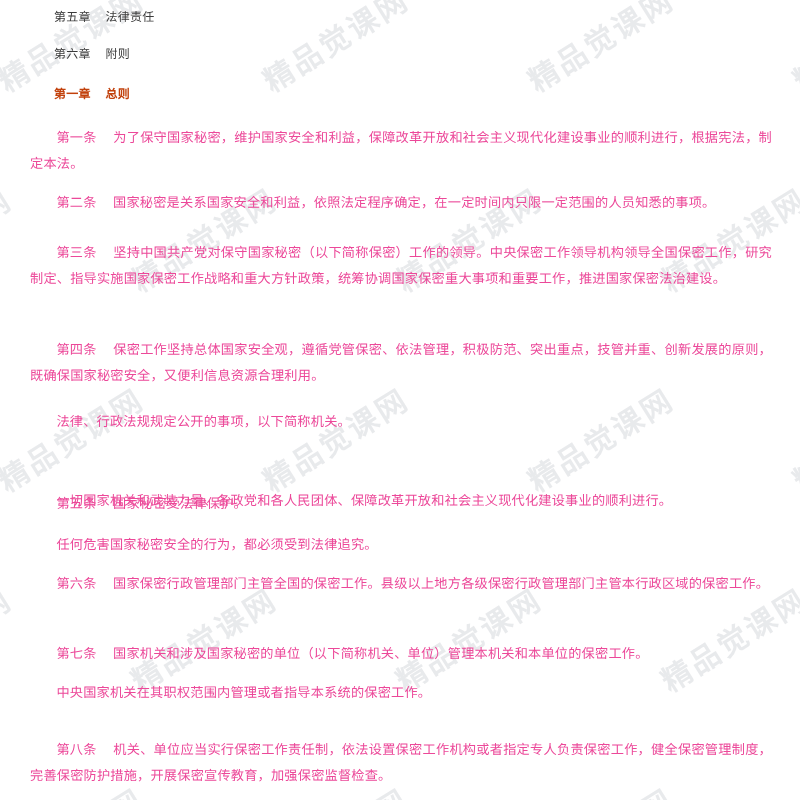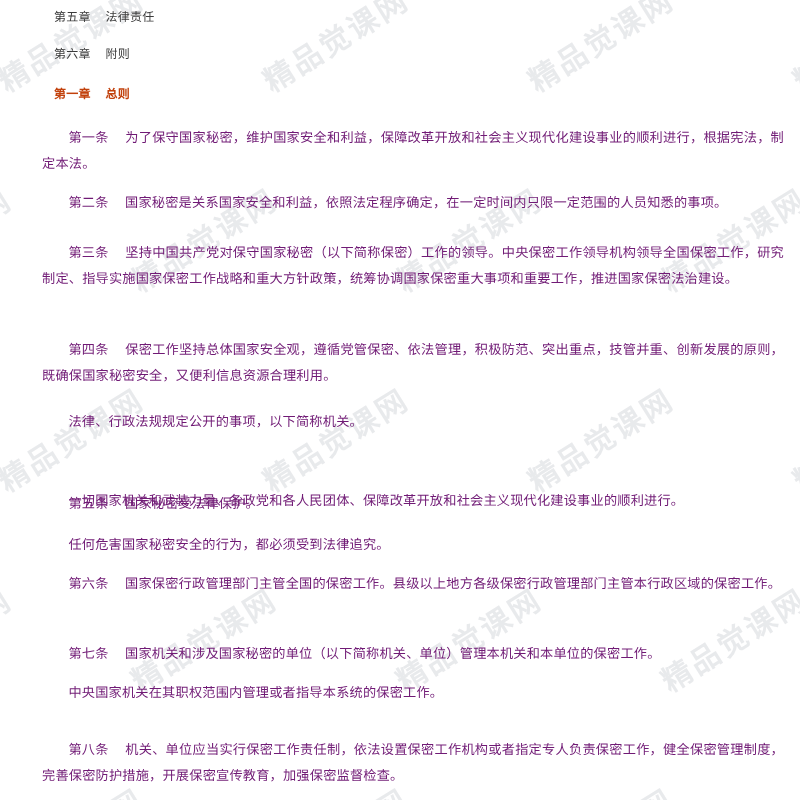--- a/index.html
+++ b/index.html
@@ -43,25 +43,25 @@
 
   
   #doc {
     position: relative;
     z-index: 1;
     padding: 0;
   }
 
   .para {
     position: absolute;
-    left: 42px;
+    left: 30px;
     width: 742px;
     font-size: 13.2px;
     line-height: 1.98;
-    color: #701a75;
+    color: #ec4899;
     text-align: justify;
     text-justify: inter-ideograph;
     text-indent: 2em;
     letter-spacing: 0.2px;
   }
 
   .heading {
     position: absolute;
     left: 30px;
     width: 742px;

